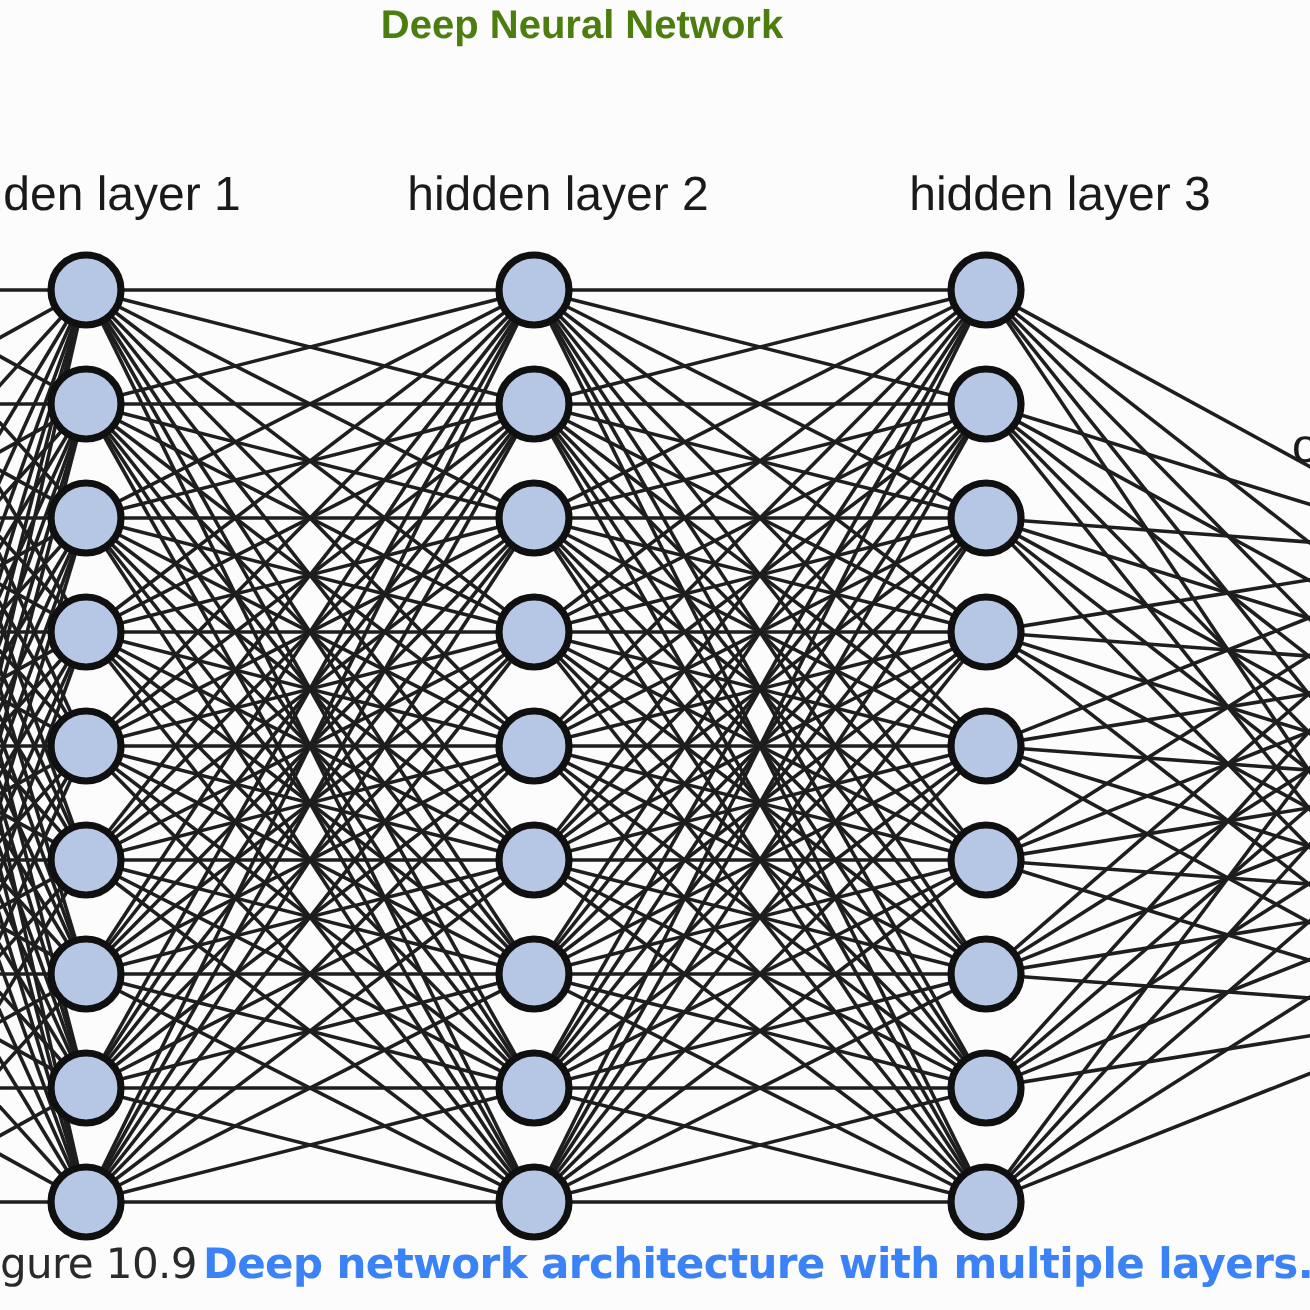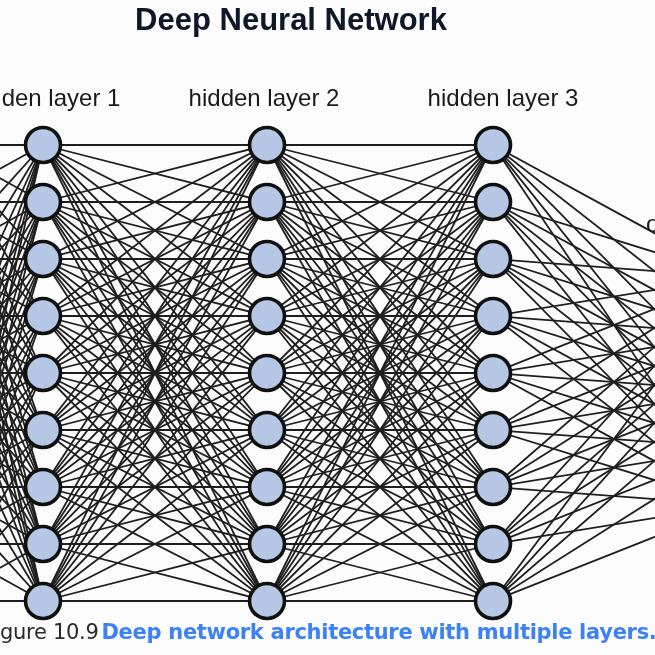--- a/index.html
+++ b/index.html
@@ -7,36 +7,36 @@
     width: 655px; height: 655px;
     overflow: hidden;
     position: relative;
     background: #fcfcfc;
     font-family: "Liberation Sans", sans-serif;
   }
   .title {
     position: absolute;
     left: 291px; top: 2px;
     transform: translateX(-50%);
-    font-size: 31px;
+    font-size: 20px;
     font-weight: bold;
-    color: #0f172a;
+    color: #4d7c0f;
     white-space: nowrap;
   }
   .layer-label {
     position: absolute;
     top: 84px;
     transform: translateX(-50%);
     font-size: 24px;
     color: #1a1a1a;
     white-space: nowrap;
   }
   .label-h1 { left: 45px; }
-  .label-h2 { left: 264px; }
-  .label-h3 { left: 503px; }
+  .label-h2 { left: 279px; }
+  .label-h3 { left: 530px; }
   .output-label {
     position: absolute;
     left: 646px; top: 210px;
     font-size: 24px;
     color: #1a1a1a;
     white-space: nowrap;
   }
   svg.net {
     position: absolute;
     left: 0; top: 0;

